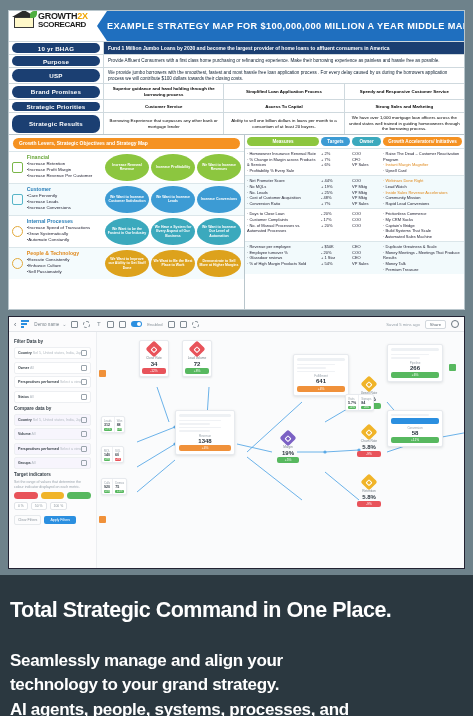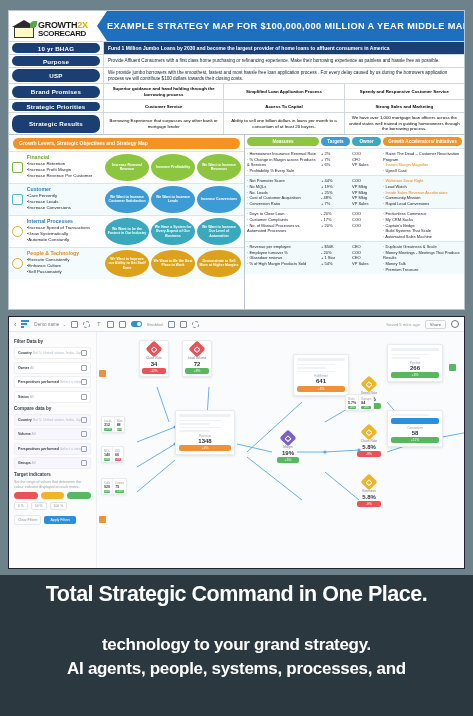--- a/index.html
+++ b/index.html
@@ -11,21 +11,21 @@
     position:relative;
   }
 
   
   .poster-wrap{
     position:absolute; left:8px; top:10px; width:457px; height:300px;
     background:#ffffff; border:1px solid #b9c6cc;
     overflow:hidden;
   }
   .poster-head{ display:flex; align-items:stretch; height:30px; background:#fff; }
-  .logo-box{ width:88px; display:flex; align-items:center; gap:2px; padding:18px 3px; }
+  .logo-box{ width:88px; display:flex; align-items:flex-end; gap:2px; padding:18px 3px; }
   .logo-icon{ width:24px; height:20px; position:relative; flex:0 0 auto; }
   .logo-icon .roof{ position:absolute; left:0; top:1px; width:0;height:0;
      border-left:12px solid transparent; border-right:12px solid transparent; border-bottom:7px solid #2b2b2b;}
   .logo-icon .body{ position:absolute; left:2px; top:8px; width:20px;height:11px; background:#fff8c9; border:1px solid #3a3a3a;}
   .logo-icon .leaf{ position:absolute; right:-1px; top:2px; width:7px;height:7px;background:#4fae3f;border-radius:60% 0 60% 0;}
   .logo-text{ line-height:1; }
   .logo-text .l1{ font-size:9px; font-weight:bold; color:#1c1c1c; letter-spacing:-.3px; }
   .logo-text .l1 b{ color:#f0a500; }
   .logo-text .l2{ font-size:8px; font-weight:bold; color:#1c1c1c; letter-spacing:-.4px; }
   .title-banner{
@@ -186,21 +186,21 @@
   .bc-line.s{ width:60%; } .bc-line.m{ width:80%; }
   .bc-blue{ height:6px; background:#2b8fe0; border-radius:2px; margin-bottom:2px;}
   .bc-val{ font-size:6px; font-weight:bold; color:#2d3740; text-align:center;}
   .bc-lab{ font-size:3px; color:#9aa4ac; text-align:center; }
   .sq-orange{ position:absolute; width:7px;height:7px;background:#f0913a;border-radius:1px;}
   .sq-green{ position:absolute; width:7px;height:7px;background:#57b85f;border-radius:1px;}
   svg.links{ position:absolute; inset:0; width:100%; height:100%; }
 
   
   .copy{ position:absolute; left:0; top:575px; width:473px; height:141px;
-         background:#2b3840; color:#fff; text-align:center; padding:8px 10px 0; }
+         background:#2b3840; color:#fff; padding:24px 10px 0; }
   .headline{ font-size:21.5px; font-weight:bold; letter-spacing:-.5px; line-height:1.1; }
   .subcopy{ margin-top:26px; font-size:17px; font-weight:bold; line-height:1.45; letter-spacing:-.3px;}
 </style>
 </head>
 <body>
 
 <div class="poster-wrap">
 
   <div class="poster-head">
     <div class="logo-box">
@@ -716,16 +716,17 @@
       <span class="sq-orange" style="left:2px;top:38px;"></span>
       <span class="sq-orange" style="left:2px;top:184px;"></span>
       <span class="sq-green" style="left:352px;top:32px;"></span>
     </div>
   </div>
 </div>
 
 <div class="copy">
   <div class="headline">Total Strategic Command in One Place.</div>
   <div class="subcopy">
+    <div>Seamlessly manage and align your</div>
     <div>technology to your grand strategy.</div>
     <div>AI agents, people, systems, processes, and</div>
   </div>
 </div>
 
 </body></html>

